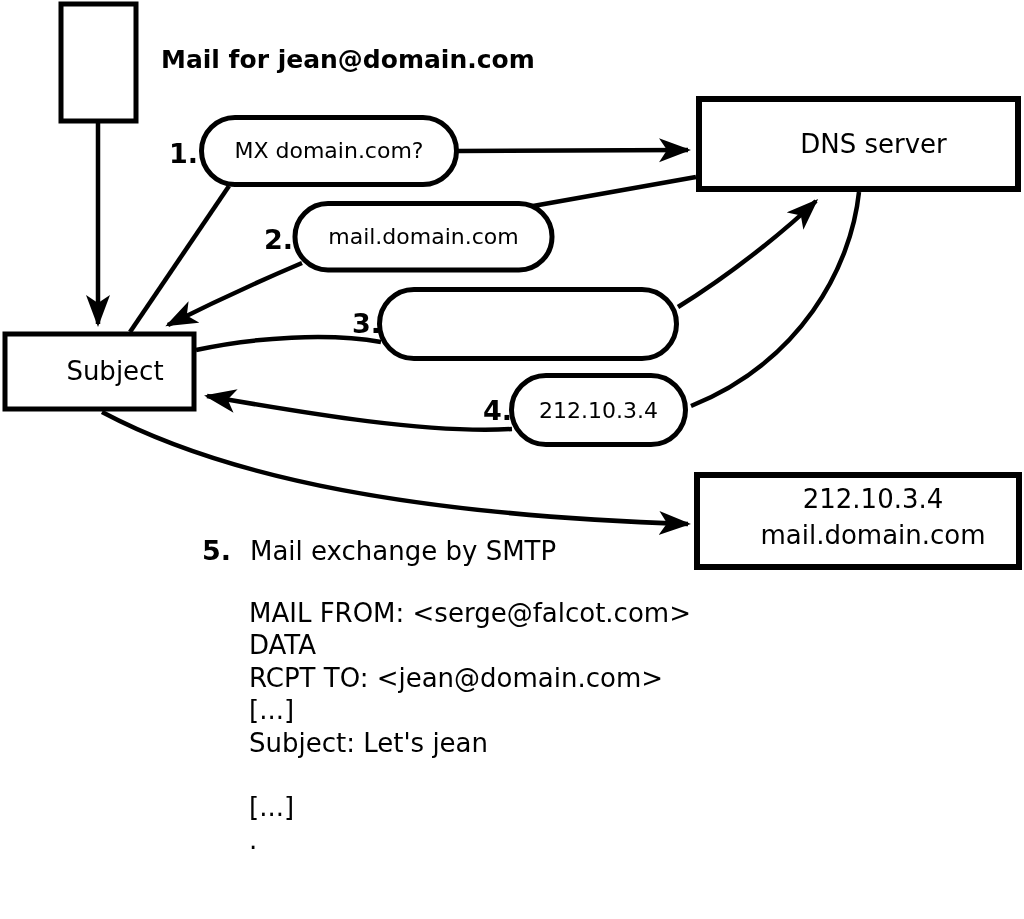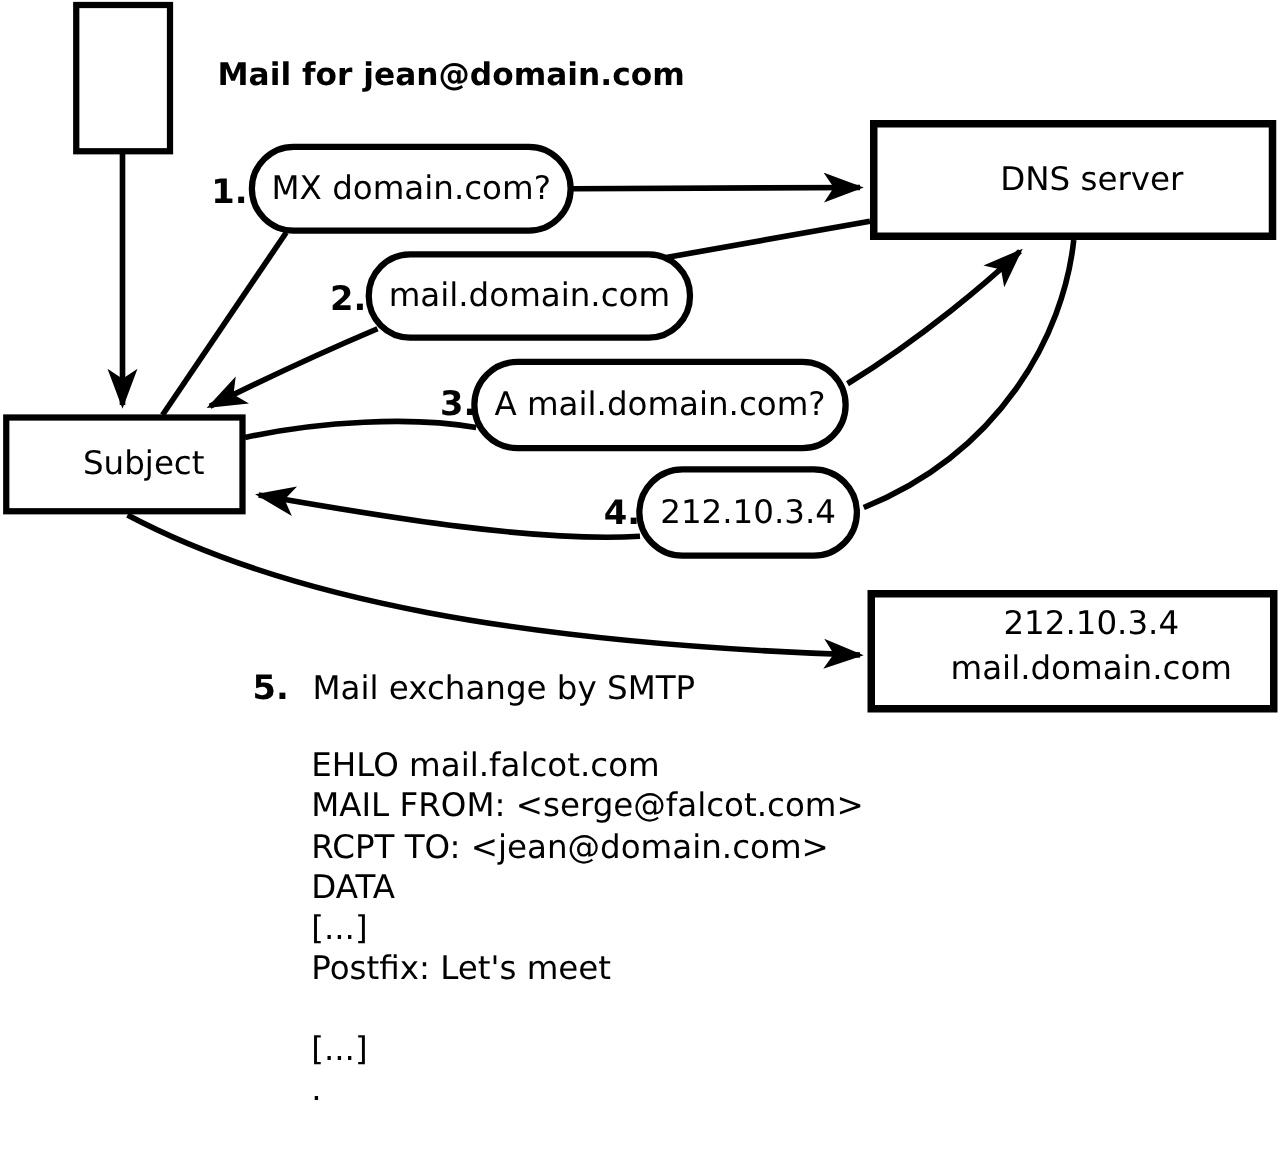--- a/index.html
+++ b/index.html
@@ -37,21 +37,21 @@
   }
   .body-txt {
     font-size: 26px;
     font-weight: 400;
   }
   .pill-lbl {
     display: flex;
     align-items: center;
     justify-content: center;
     text-align: center;
-    font-size: 26px;
+    font-size: 22px;
   }
   .box-lbl {
     display: flex;
     align-items: center;
     justify-content: center;
     text-align: center;
     font-size: 26px;
     padding-left: 15px;
   }
   .two-line {
@@ -98,48 +98,46 @@
     <rect x="5" y="334" width="189" height="75" fill="#fff" stroke="#000" stroke-width="5"></rect>
     <rect x="699" y="99" width="319" height="90" fill="#fff" stroke="#000" stroke-width="6"></rect>
     <rect x="697" y="475" width="322" height="92" fill="#fff" stroke="#000" stroke-width="6"></rect>
 
     <rect x="201.5" y="117.5" width="255" height="67" rx="33.5" ry="33.5" fill="#fff" stroke="#000" stroke-width="5"></rect>
     <rect x="295" y="203.5" width="257" height="66.5" rx="33" ry="33" fill="#fff" stroke="#000" stroke-width="5"></rect>
     <rect x="379.5" y="289.5" width="297" height="69" rx="34.5" ry="34.5" fill="#fff" stroke="#000" stroke-width="5"></rect>
     <rect x="511.5" y="375.5" width="174" height="69" rx="34.5" ry="34.5" fill="#fff" stroke="#000" stroke-width="5"></rect>
   </svg>
 
-  <div class="lbl title-lbl" style="left:174px; top:45px;">Mail for jean@domain.com</div>
+  <div class="lbl title-lbl" style="left:161px; top:45px;">Mail for jean@domain.com</div>
 
   <div class="lbl num" style="left:169px; top:138px;">1.</div>
   <div class="lbl num" style="left:264px; top:224px;">2.</div>
   <div class="lbl num" style="left:352px; top:308px;">3.</div>
   <div class="lbl num" style="left:483px; top:395px;">4.</div>
   <div class="lbl num" style="left:202px; top:535px;">5.</div>
 
   <div class="lbl pill-lbl" style="left:199px; top:115px; width:260px; height:71px;">MX domain.com?</div>
   <div class="lbl pill-lbl" style="left:293px; top:201px; width:261px; height:71px;">mail.domain.com</div>
-  <div class="lbl pill-lbl" style="left:377px; top:287px; width:302px; height:74px;">A mail.domain.com?</div>
   <div class="lbl pill-lbl" style="left:509px; top:373px; width:179px; height:74px;">212.10.3.4</div>
 
   <div class="lbl body-txt" style="left:250px; top:536px;">Mail exchange by SMTP</div>
 
   <div class="lbl box-lbl" style="left:3px; top:331px; width:194px; height:80px;">Subject</div>
   <div class="lbl box-lbl" style="left:696px; top:96px; width:325px; height:96px;">DNS server</div>
 
   <div class="lbl box-lbl two-line" style="left:694px; top:469px; width:328px; height:96px;">
     <div>212.10.3.4</div>
     <div>mail.domain.com</div>
   </div>
 
   <div id="smtp-block">
-    <div class="smtp-line">EHLO mail.falcot.com</div>
     <div class="smtp-line">MAIL FROM: &lt;serge@falcot.com&gt;</div>
+    <div class="smtp-line">DATA</div>
     <div class="smtp-line">RCPT TO: &lt;jean@domain.com&gt;</div>
-    <div class="smtp-line">DATA</div>
     <div class="smtp-line">[...]</div>
-    <div class="smtp-line">Postfix: Let's meet</div>
+    <div class="smtp-line">Subject: Let's jean</div>
     <div class="smtp-line"></div>
     <div class="smtp-line">[...]</div>
     <div class="smtp-line">.</div>
   </div>
 
 </div>
 
 </body></html>

